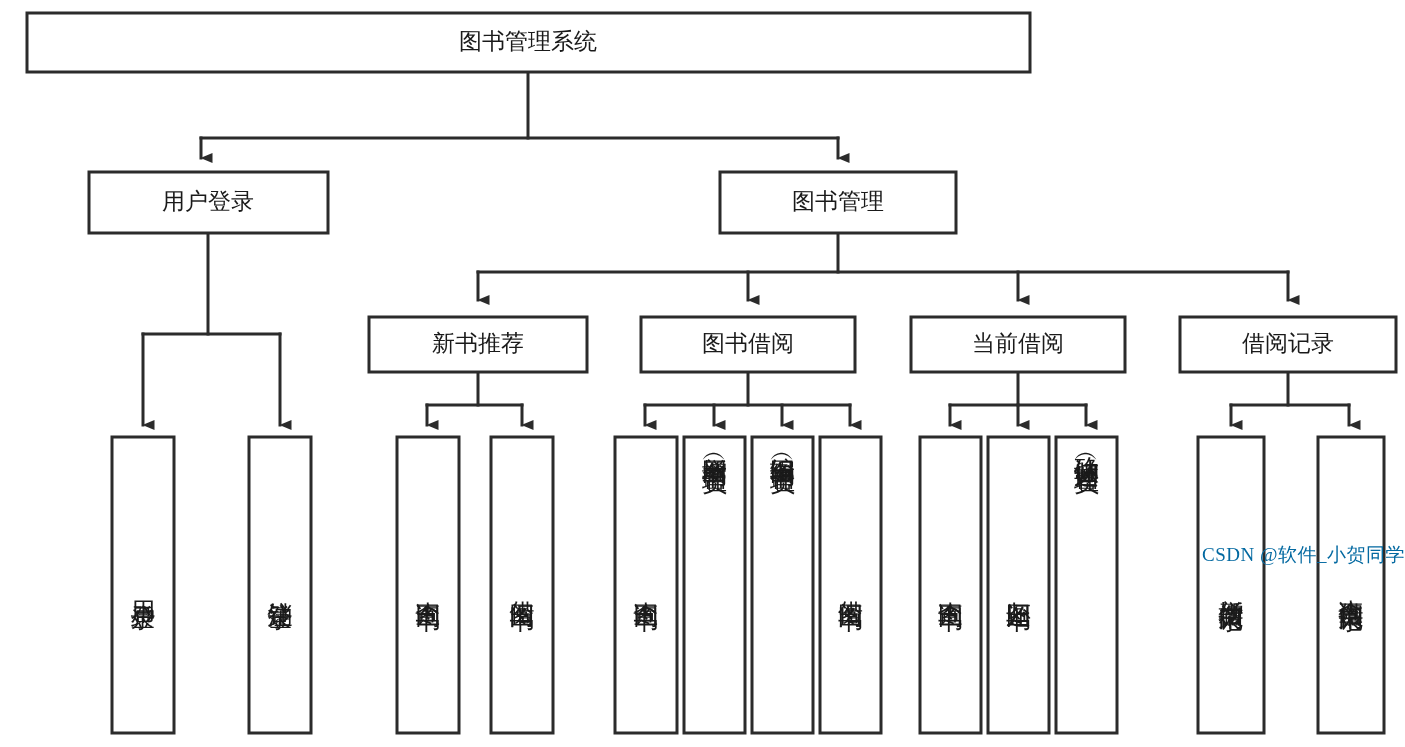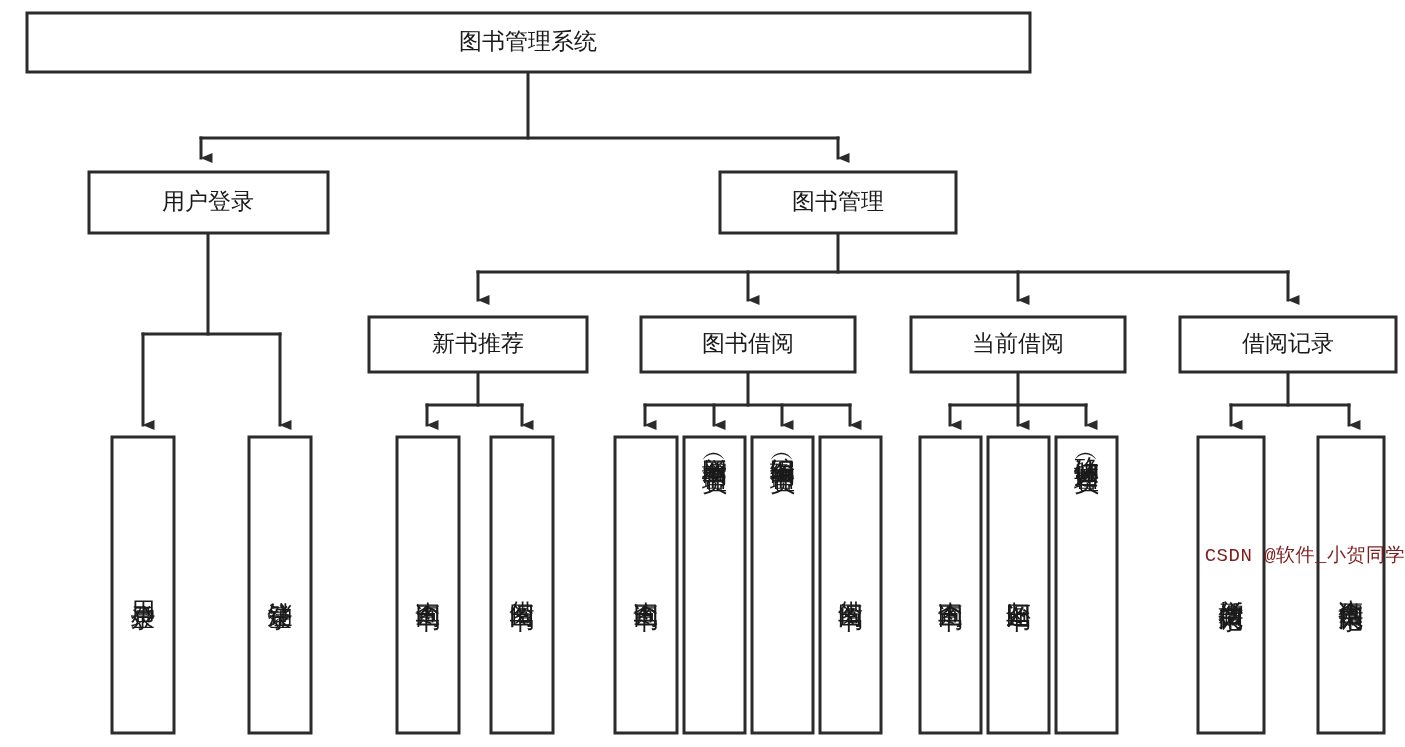--- a/index.html
+++ b/index.html
@@ -63,23 +63,23 @@
     position: absolute;
     display: flex;
     align-items: center;
     justify-content: center;
     pointer-events: none;
   }
   .watermark {
     position: absolute;
     right: 8px;
     bottom: 6px;
-    font-family: Liberation Mono, monospace;
+    font-family: Liberation Serif, serif;
     font-size: 19px;
-    color: #7f1d1d;
+    color: #0369a1;
     letter-spacing: 0.5px;
     white-space: nowrap;
   }
 </style>
 </head>
 <body>
 
 <div id="diagram-root">
 
   <svg id="tree-svg" viewBox="0 0 1405 747">

